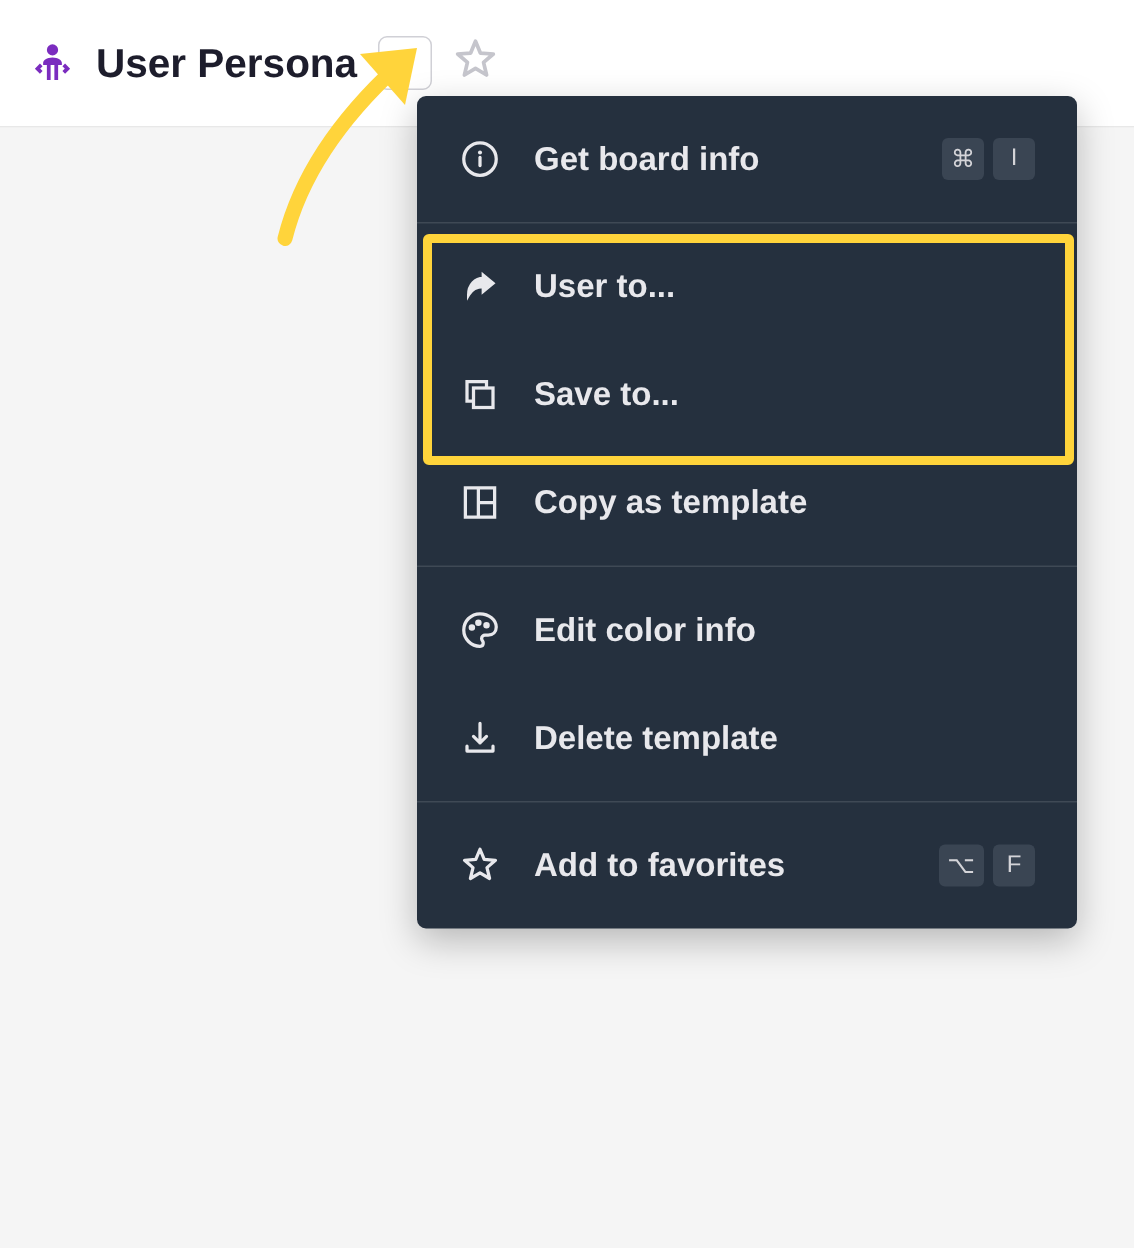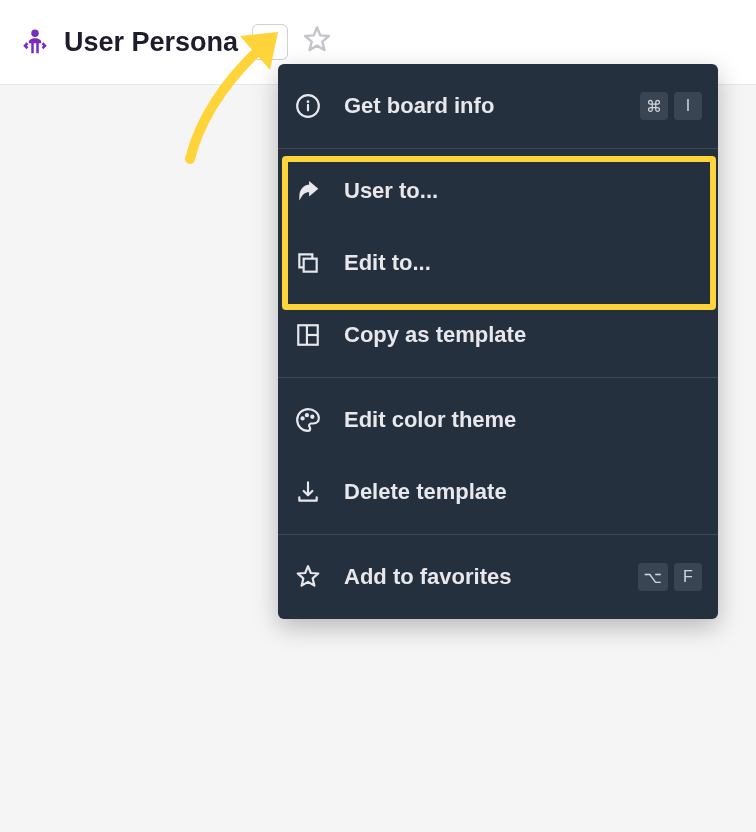--- a/index.html
+++ b/index.html
@@ -65,21 +65,21 @@
     }
     .menu-section {
       padding: 6px 0;
     }
     .menu-section + .menu-section {
       border-top: 1px solid rgba(255,255,255,0.12);
     }
     .menu-item {
       display: flex;
       align-items: center;
-      padding: 22px 16px;
+      padding: 22px 28px;
       color: #e8e8ec;
       cursor: pointer;
       font-size: 22px;
       font-weight: 600;
       gap: 22px;
     }
     .menu-item-icon {
       width: 28px;
       height: 28px;
       display: flex;
@@ -185,21 +185,21 @@
       </span>
       <span class="menu-item-label">User to...</span>
     </div>
     <div class="menu-item">
       <span class="menu-item-icon">
         <svg width="26" height="26" viewBox="0 0 24 24" fill="none" stroke="#e8e8ec" stroke-width="2">
           <rect x="8" y="8" width="12" height="12"></rect>
           <path d="M16 8V4H4v12h4"></path>
         </svg>
       </span>
-      <span class="menu-item-label">Edit to...</span>
+      <span class="menu-item-label">Save to...</span>
     </div>
     <div class="menu-item">
       <span class="menu-item-icon">
         <svg width="26" height="26" viewBox="0 0 24 24" fill="none" stroke="#e8e8ec" stroke-width="2">
           <rect x="3" y="3" width="18" height="18"></rect>
           <line x1="11" y1="3" x2="11" y2="21"></line>
           <line x1="11" y1="12" x2="21" y2="12"></line>
         </svg>
       </span>
       <span class="menu-item-label">Copy as template</span>
@@ -209,21 +209,21 @@
   <div class="menu-section">
     <div class="menu-item">
       <span class="menu-item-icon">
         <svg width="26" height="26" viewBox="0 0 24 24" fill="none" stroke="#e8e8ec" stroke-width="2">
           <path d="M12 2C6.5 2 2 6.5 2 12s4.5 10 10 10c1.5 0 2-1 2-2 0-.5-.2-1-.5-1.4-.3-.4-.5-.9-.5-1.4 0-1 1-2 2-2h2c3 0 5-2 5-5 0-4.5-4.5-8.2-10-8.2z"></path>
           <circle cx="7" cy="10.5" r="1" fill="#e8e8ec"></circle>
           <circle cx="11" cy="7.5" r="1" fill="#e8e8ec"></circle>
           <circle cx="16" cy="9" r="1" fill="#e8e8ec"></circle>
         </svg>
       </span>
-      <span class="menu-item-label">Edit color theme</span>
+      <span class="menu-item-label">Edit color info</span>
     </div>
     <div class="menu-item">
       <span class="menu-item-icon">
         <svg width="26" height="26" viewBox="0 0 24 24" fill="none" stroke="#e8e8ec" stroke-width="2">
           <path d="M12 3v12m0 0l-4-4m4 4l4-4M4 17v3h16v-3" stroke-linecap="round" stroke-linejoin="round"></path>
         </svg>
       </span>
       <span class="menu-item-label">Delete template</span>
     </div>
   </div>

